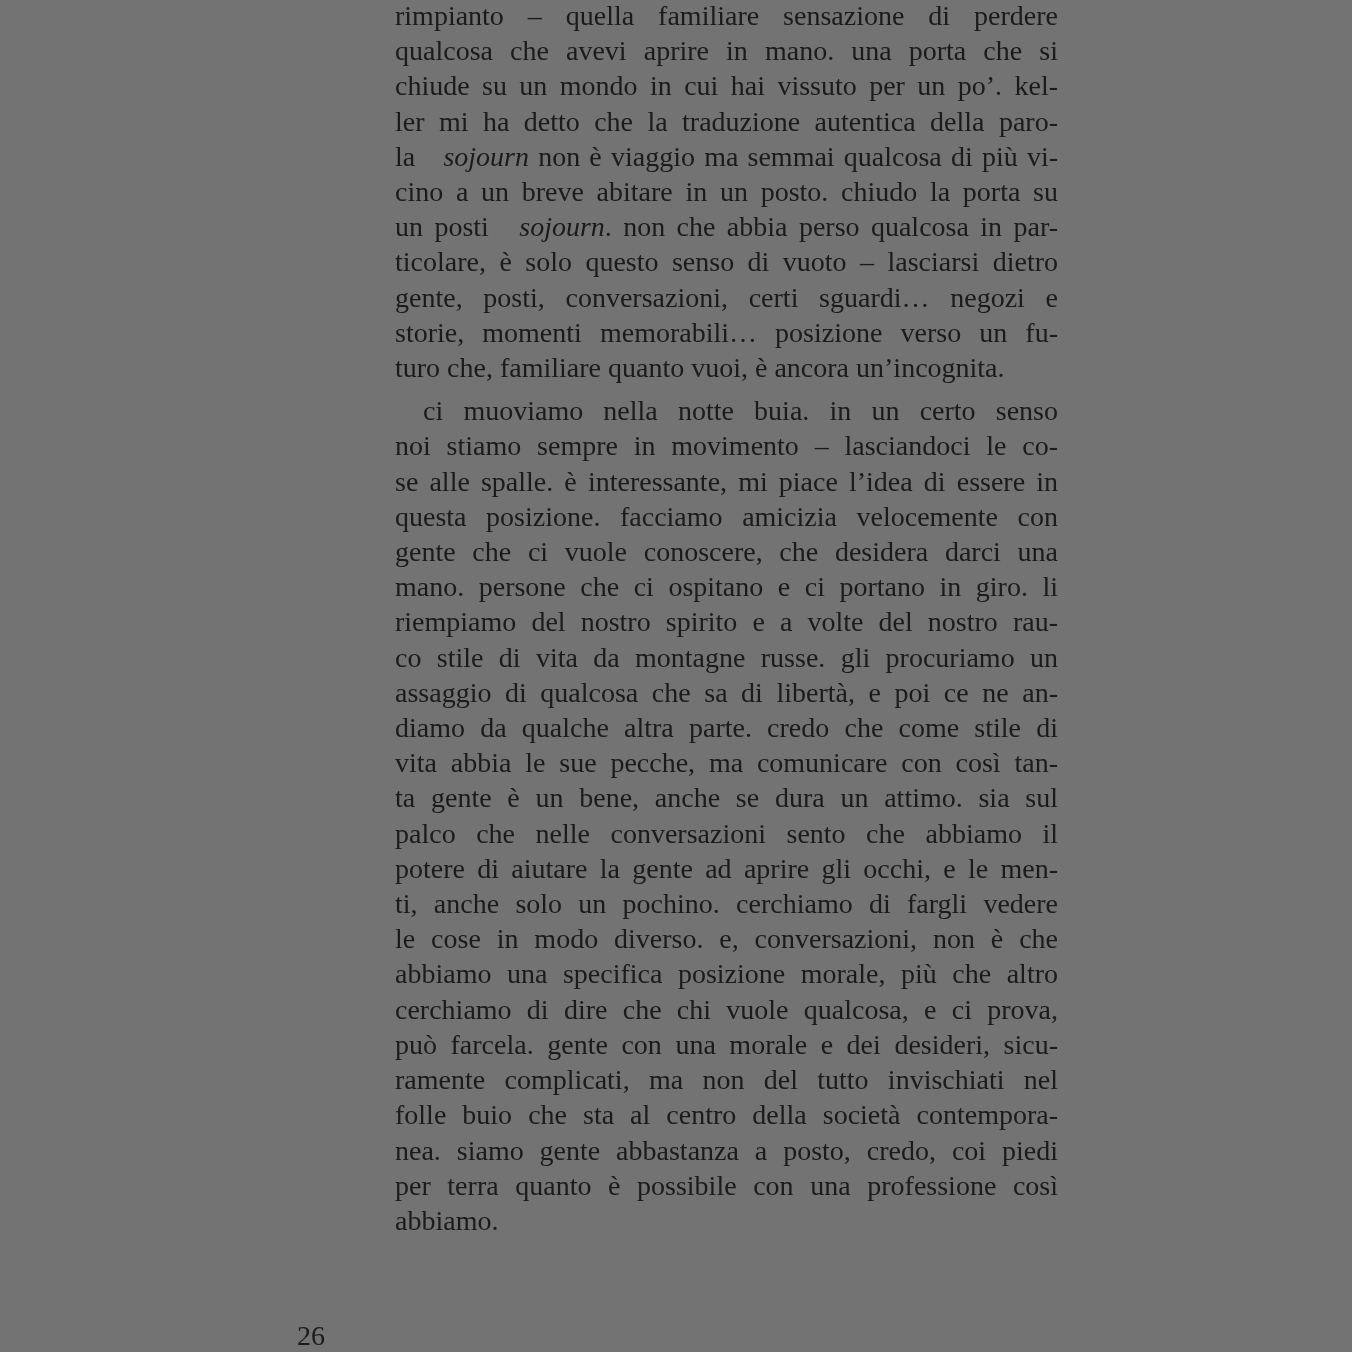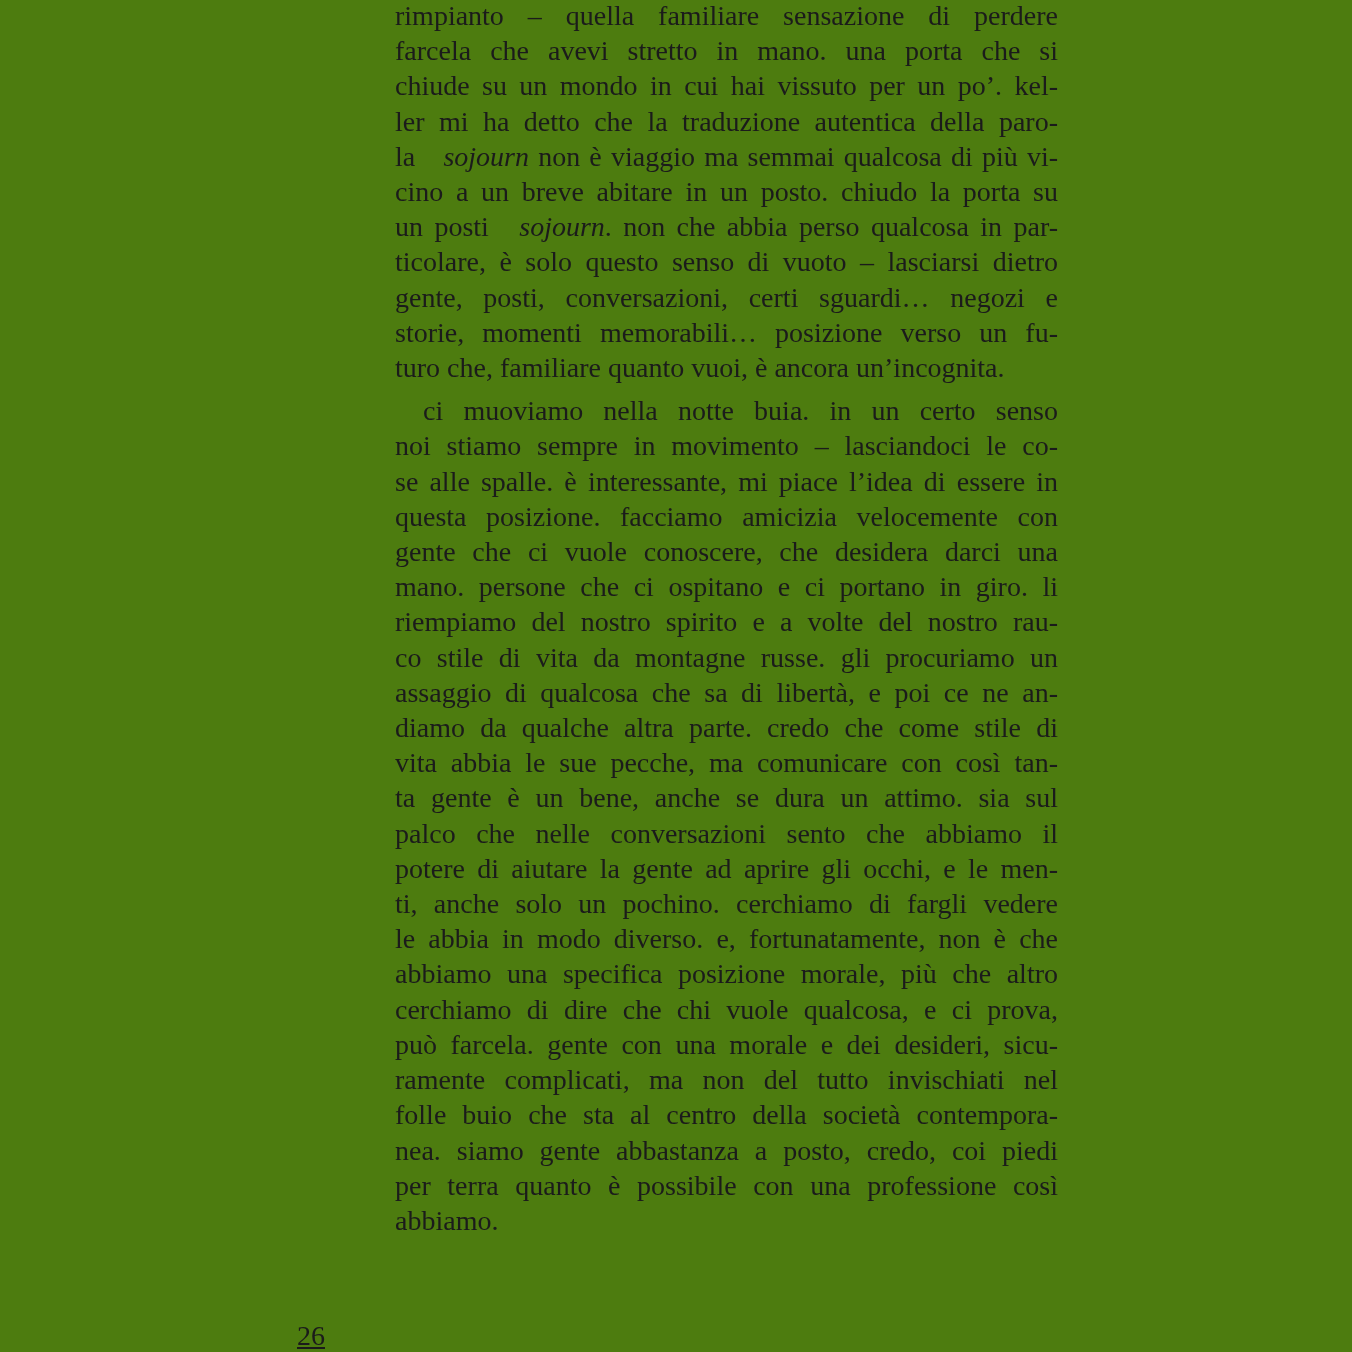--- a/index.html
+++ b/index.html
@@ -9,21 +9,21 @@
   }
   body {
     width: 1352px;
     height: 1352px;
     position: relative;
     font-family: "Liberation Serif", serif;
   }
   .page {
     position: absolute;
     inset: 0;
-    background: #4d7c0f;
+    background: #737373;
     overflow: hidden;
   }
   .text-block {
     position: absolute;
     left: 395px;
     top: -2px;
     width: 663px;
     color: #1b1b1b;
     font-size: 28px;
     line-height: 35.2px;
@@ -42,31 +42,30 @@
     text-indent: 28px;
   }
   .italic { font-style: italic; margin-left: 19px; }
   .page-number {
     position: absolute;
     left: 297px;
     top: 1318px;
     color: #1b1b1b;
     font-size: 28px;
     line-height: 35.2px;
-    text-decoration: underline;
   }
 </style>
 </head>
 <body>
 
 <div class="page">
   <div class="text-block">
       <div class="paragraph">
         <div class="line"><span>rimpianto – quella familiare sensazione di perdere</span></div>
-        <div class="line"><span>farcela che avevi stretto in mano. una porta che si</span></div>
+        <div class="line"><span>qualcosa che avevi aprire in mano. una porta che si</span></div>
         <div class="line"><span>chiude su un mondo in cui hai vissuto per un po’. kel-</span></div>
         <div class="line"><span>ler mi ha detto che la traduzione autentica della paro-</span></div>
         <div class="line"><span>la </span><span class="italic">sojourn</span><span> non è viaggio ma semmai qualcosa di più vi-</span></div>
         <div class="line"><span>cino a un breve abitare in un posto. chiudo la porta su</span></div>
         <div class="line"><span>un posti </span><span class="italic">sojourn</span><span>. non che abbia perso qualcosa in par-</span></div>
         <div class="line"><span>ticolare, è solo questo senso di vuoto – lasciarsi dietro</span></div>
         <div class="line"><span>gente, posti, conversazioni, certi sguardi… negozi e</span></div>
         <div class="line"><span>storie, momenti memorabili… posizione verso un fu-</span></div>
         <div class="line last"><span>turo che, familiare quanto vuoi, è ancora un’incognita.</span></div>
       </div>
@@ -79,21 +78,21 @@
         <div class="line"><span>mano. persone che ci ospitano e ci portano in giro. li</span></div>
         <div class="line"><span>riempiamo del nostro spirito e a volte del nostro rau-</span></div>
         <div class="line"><span>co stile di vita da montagne russe. gli procuriamo un</span></div>
         <div class="line"><span>assaggio di qualcosa che sa di libertà, e poi ce ne an-</span></div>
         <div class="line"><span>diamo da qualche altra parte. credo che come stile di</span></div>
         <div class="line"><span>vita abbia le sue pecche, ma comunicare con così tan-</span></div>
         <div class="line"><span>ta gente è un bene, anche se dura un attimo. sia sul</span></div>
         <div class="line"><span>palco che nelle conversazioni sento che abbiamo il</span></div>
         <div class="line"><span>potere di aiutare la gente ad aprire gli occhi, e le men-</span></div>
         <div class="line"><span>ti, anche solo un pochino. cerchiamo di fargli vedere</span></div>
-        <div class="line"><span>le abbia in modo diverso. e, fortunatamente, non è che</span></div>
+        <div class="line"><span>le cose in modo diverso. e, conversazioni, non è che</span></div>
         <div class="line"><span>abbiamo una specifica posizione morale, più che altro</span></div>
         <div class="line"><span>cerchiamo di dire che chi vuole qualcosa, e ci prova,</span></div>
         <div class="line"><span>può farcela. gente con una morale e dei desideri, sicu-</span></div>
         <div class="line"><span>ramente complicati, ma non del tutto invischiati nel</span></div>
         <div class="line"><span>folle buio che sta al centro della società contempora-</span></div>
         <div class="line"><span>nea. siamo gente abbastanza a posto, credo, coi piedi</span></div>
         <div class="line"><span>per terra quanto è possibile con una professione così</span></div>
         <div class="line last"><span>abbiamo.</span></div>
       </div>
     </div>

